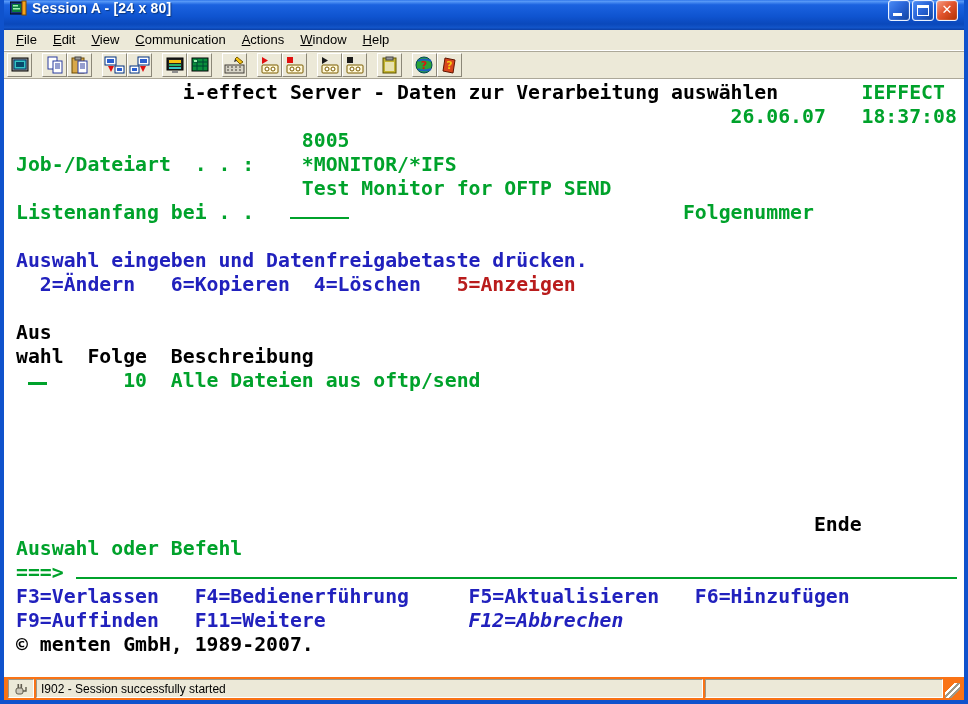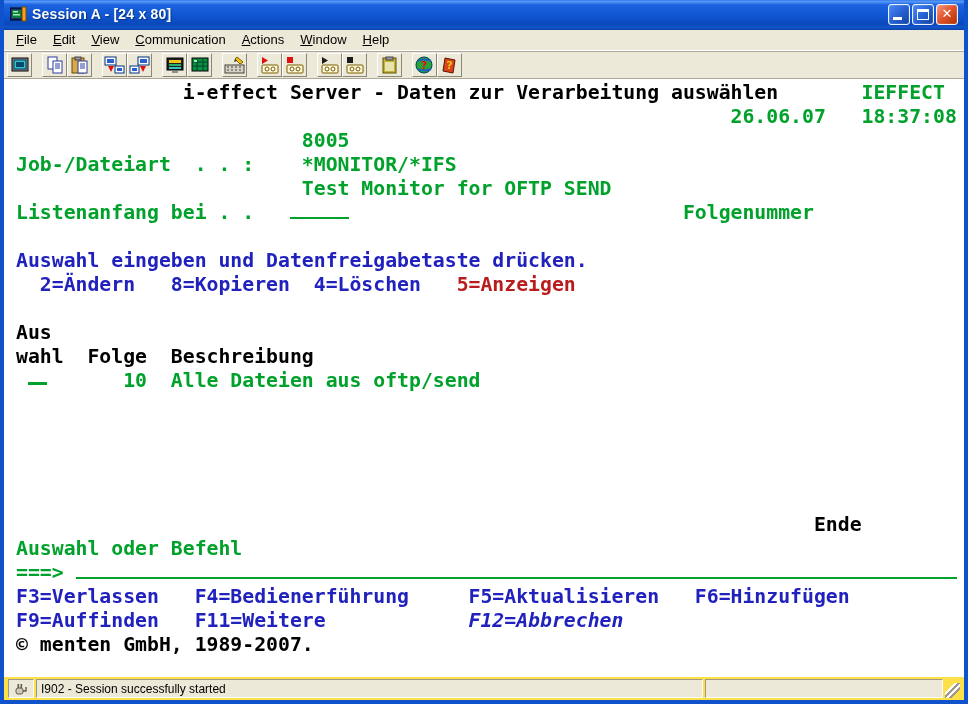--- a/index.html
+++ b/index.html
@@ -4,21 +4,21 @@
 <style>
   * { margin:0; padding:0; box-sizing:border-box; }
   html,body { width:968px; height:704px; font-family:"Liberation Sans", sans-serif; }
   .window {
     width:968px; height:704px;
     border:4px solid #0f52cc; border-top:none;
     background:#fff; position:relative; overflow:hidden;
   }
   
   .titlebar {
-    height:30px; display:flex; align-items:center; padding:0 6px 2px 6px;
+    height:30px; display:flex; padding:0 6px 2px 6px;
     background:linear-gradient(180deg,#2a70e8 0%,#5a9cf8 4%,#1b63e0 16%,#0f54d0 55%,#0a48bb 80%,#1254c8 92%,#0a3fa6 100%);
   }
   .app-icon { width:17px; height:17px; margin-right:5px; flex:none; }
   .title-text {
     color:#fff; font-weight:bold; font-size:14px; letter-spacing:.2px;
     text-shadow:1px 1px 1px #08357f; flex:1; white-space:nowrap; overflow:hidden;
   }
   .winbtns { display:flex; gap:2px; }
   .winbtn {
     width:22px; height:21px; border:1px solid #eaf2ff; border-radius:3px;
@@ -51,21 +51,21 @@
   
   .terminal {
     height:597px; background:#fff; position:relative; overflow:hidden;
     font-family:"DejaVu Sans Mono", monospace; font-size:19.8px; line-height:24px; font-weight:bold;
   }
   .t-cell { position:absolute; white-space:pre; }
   .t-field { position:absolute; height:18px; border-bottom:2px solid; }
   .t-cursor { position:absolute; height:16px; border-bottom:3px solid; }
   
   .statusbar {
-    height:24px; background:#fde047; border-top:1px solid #fff;
+    height:24px; background:#f97316; border-top:1px solid #fff;
     display:flex; align-items:stretch; gap:2px; padding:2px 4px; font-size:12px; color:#000;justify-content:space-between;
   }
   .sunken { border:1px solid; border-color:#9d9888 #fff #fff #9d9888; background:#ece9d8; display:flex; align-items:center; }
   .sb-icon { width:26px; justify-content:center; }
   .sb-msg { flex:1; padding-left:4px; white-space:nowrap; overflow:hidden; }
   .sb-extra { width:238px; }
   .sb-grip {
     width:15px; align-self:flex-end; height:15px; border:none;
     background:
       linear-gradient(135deg, transparent 0 7px,  #fff 7px 9px,  #9d9888 9px 11px, transparent 11px),
@@ -265,21 +265,21 @@
       <span class="t-cell" style="top: 26px; left: calc(71ch + 12px); color: rgb(0, 162, 43);">18:37:08</span>
       <span class="t-cell" style="top: 50px; left: calc(24ch + 12px); color: rgb(0, 162, 43);">8005</span>
       <span class="t-cell" style="top: 74px; left: calc(0ch + 12px); color: rgb(0, 162, 43);">Job-/Dateiart  . . :</span>
       <span class="t-cell" style="top: 74px; left: calc(24ch + 12px); color: rgb(0, 162, 43);">*MONITOR/*IFS</span>
       <span class="t-cell" style="top: 98px; left: calc(24ch + 12px); color: rgb(0, 162, 43);">Test Monitor for OFTP SEND</span>
       <span class="t-cell" style="top: 122px; left: calc(0ch + 12px); color: rgb(0, 162, 43);">Listenanfang bei . .</span>
       <span class="t-field" style="top: 122px; left: calc(23ch + 12px); color: rgb(0, 162, 43); width: 5ch;"></span>
       <span class="t-cell" style="top: 122px; left: calc(56ch + 12px); color: rgb(0, 162, 43);">Folgenummer</span>
       <span class="t-cell" style="top: 170px; left: calc(0ch + 12px); color: rgb(33, 33, 189);">Auswahl eingeben und Datenfreigabetaste drücken.</span>
       <span class="t-cell" style="top: 194px; left: calc(2ch + 12px); color: rgb(33, 33, 189);">2=Ändern</span>
-      <span class="t-cell" style="top: 194px; left: calc(13ch + 12px); color: rgb(33, 33, 189);">8=Kopieren</span>
+      <span class="t-cell" style="top: 194px; left: calc(13ch + 12px); color: rgb(33, 33, 189);">6=Kopieren</span>
       <span class="t-cell" style="top: 194px; left: calc(25ch + 12px); color: rgb(33, 33, 189);">4=Löschen</span>
       <span class="t-cell" style="top: 194px; left: calc(37ch + 12px); color: #b91c1c; text-align: center;">5=Anzeigen</span>
       <span class="t-cell" style="top: 242px; left: calc(0ch + 12px); color: rgb(0, 0, 0);">Aus</span>
       <span class="t-cell" style="top: 266px; left: calc(0ch + 12px); color: rgb(0, 0, 0);">wahl  Folge  Beschreibung</span>
       <span class="t-cursor" style="top: 290px; left: calc(1ch + 12px); color: rgb(0, 162, 43); width: 1.6ch;"></span>
       <span class="t-cell" style="top: 290px; left: calc(9ch + 12px); color: rgb(0, 162, 43);">10</span>
       <span class="t-cell" style="top: 290px; left: calc(13ch + 12px); color: rgb(0, 162, 43);">Alle Dateien aus oftp/send</span>
       <span class="t-cell" style="top: 434px; left: calc(67ch + 12px); color: rgb(0, 0, 0);">Ende</span>
       <span class="t-cell" style="top: 458px; left: calc(0ch + 12px); color: rgb(0, 162, 43);">Auswahl oder Befehl</span>
       <span class="t-cell" style="top: 482px; left: calc(0ch + 12px); color: rgb(0, 162, 43);">===&gt;</span>

